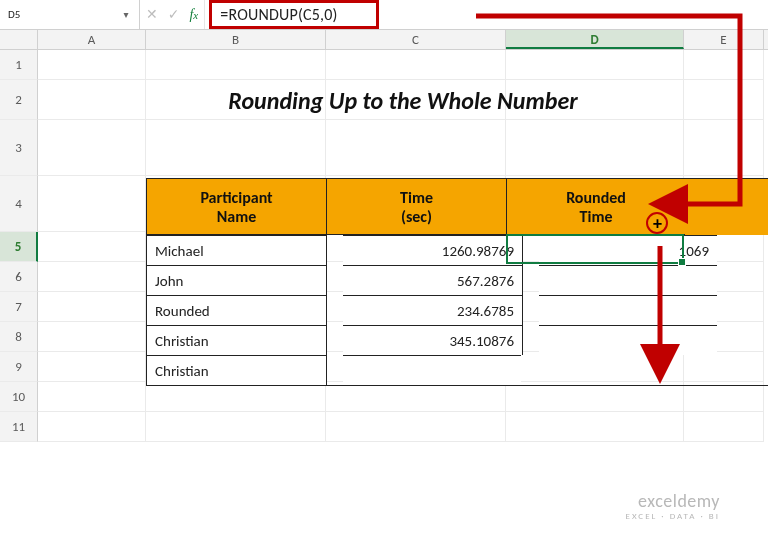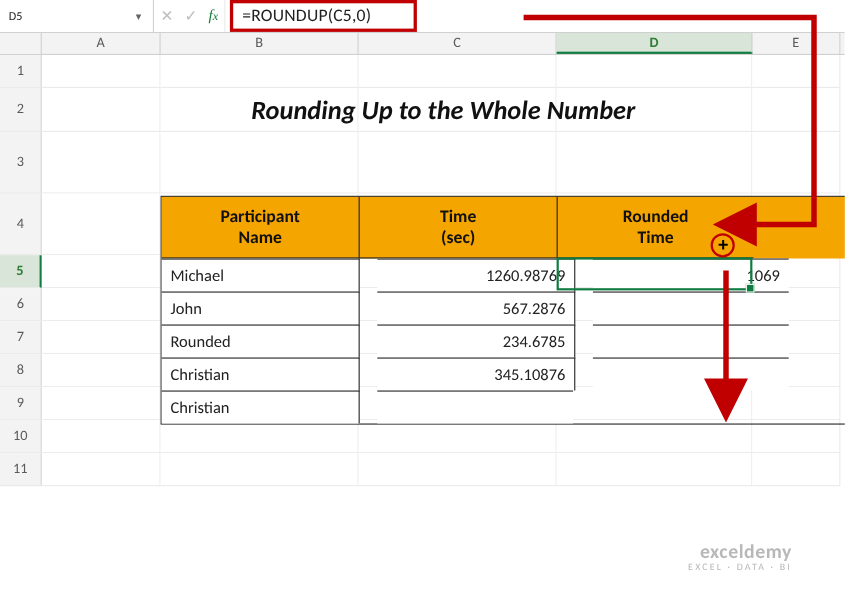--- a/index.html
+++ b/index.html
@@ -213,21 +213,21 @@
   .watermark {
     position:absolute;
     right: 48px;
     bottom: 28px;
     text-align: right;
     color: #b8b8b8;
     font-family: Calibri, Arial, sans-serif;
     line-height: 1.05;
     z-index: 55;
   }
-  .watermark .wm1 { font-size: 18px; font-weight:700; letter-spacing:.5px;}
+  .watermark .wm1 { font-size: 18px; font-weight:400; letter-spacing:.5px;}
   .watermark .wm2 { font-size: 9px; letter-spacing: 2px; }
 </style>
 </head>
 <body>
 
 <div class="bar-row">
   <div class="name-box-wrap">
     <span class="name-box">D5</span>
     <span class="name-caret">▾</span>
   </div>

